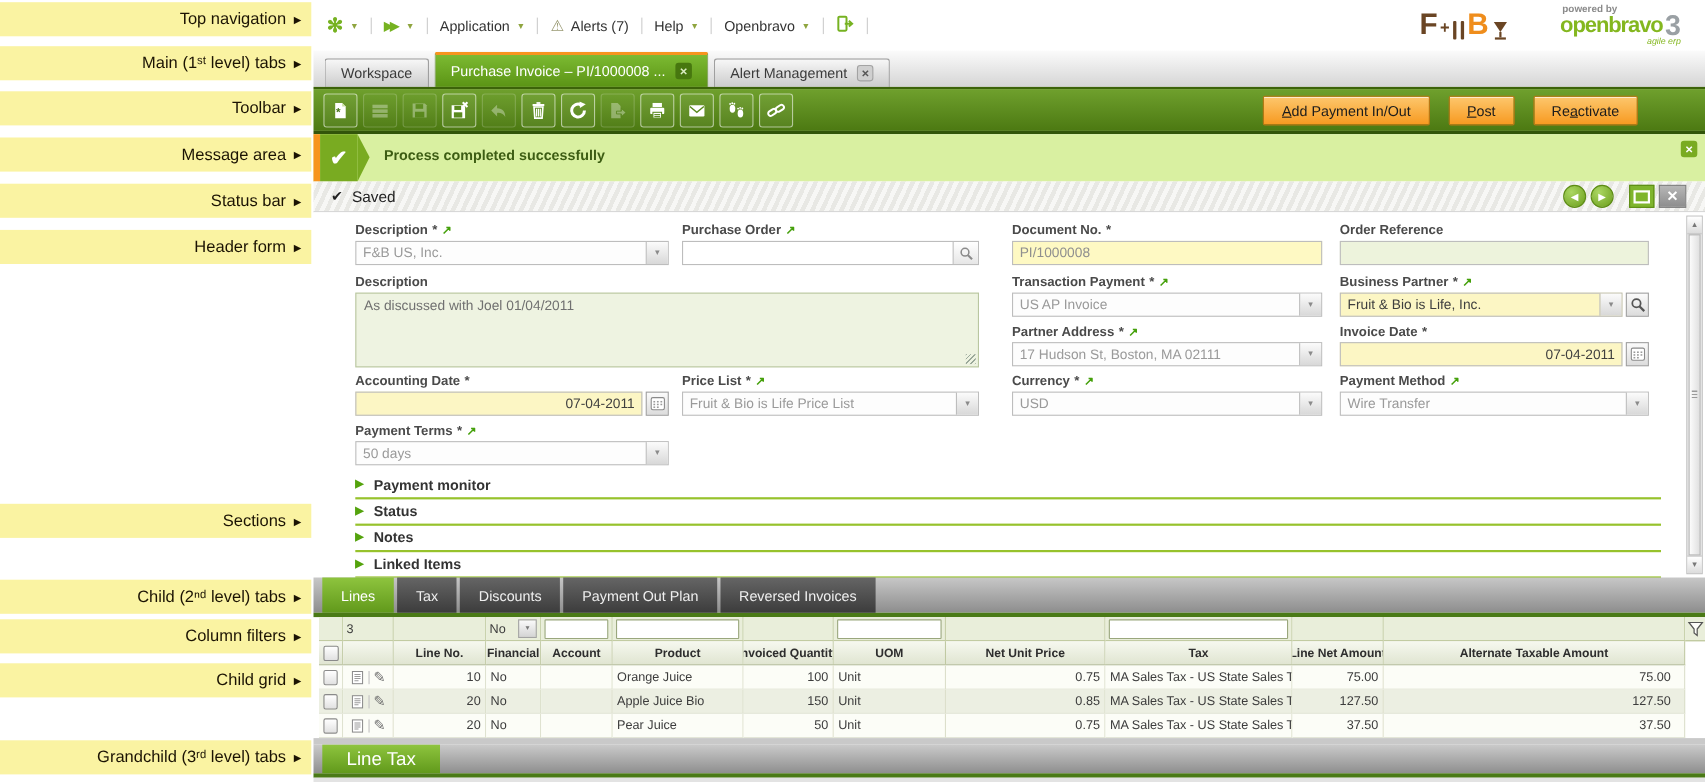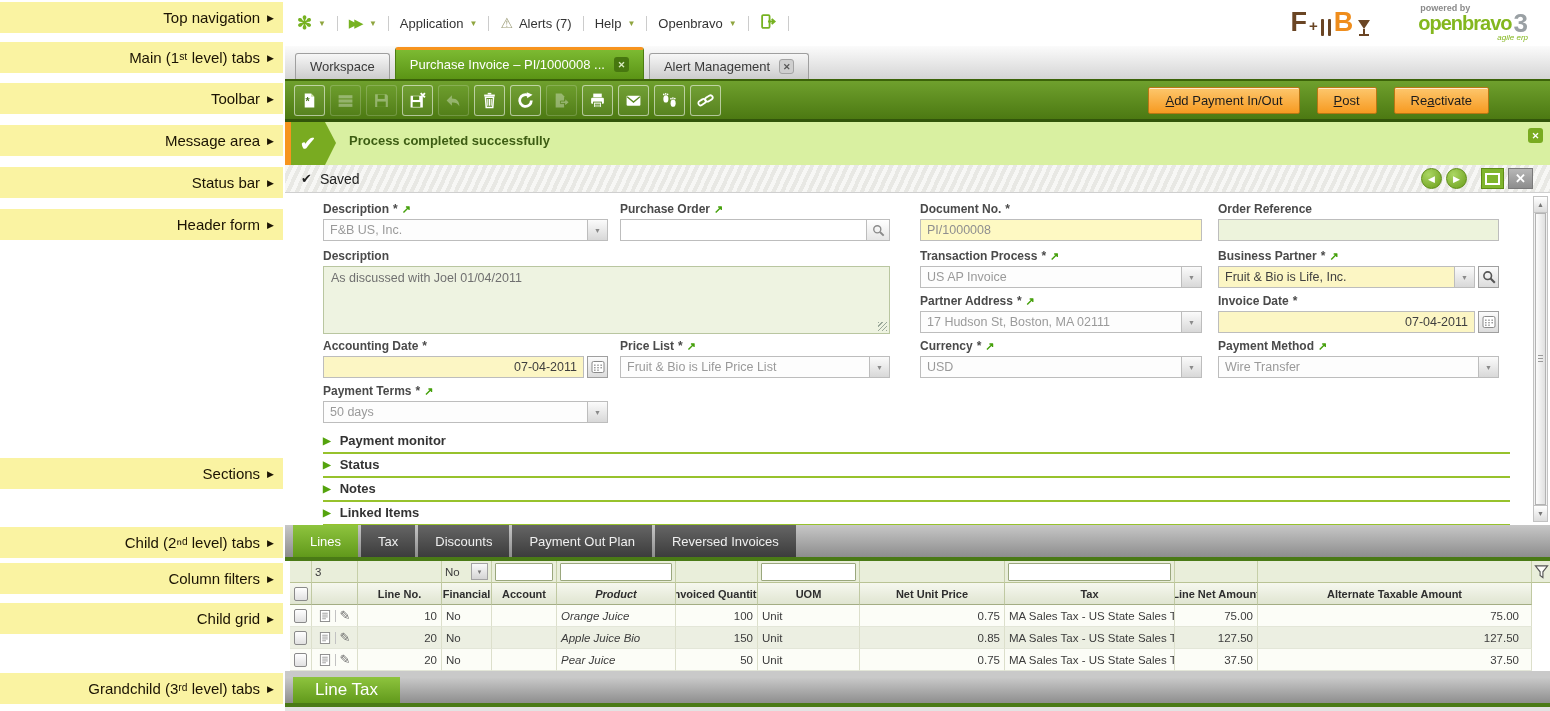--- a/index.html
+++ b/index.html
@@ -143,21 +143,21 @@
          border-right:1px solid #c0c9a2;border-bottom:1px solid #a3ad83;
          display:flex;align-items:center;justify-content:center;
          font-weight:bold;font-size:11px;color:#2e2e2e;white-space:nowrap;overflow:hidden;}
   .cell{height:22px;box-sizing:border-box;border-right:1px solid #dcdfcb;border-bottom:1px solid #e3e6d8;
          display:flex;align-items:center;padding:0 4px;font-size:11.5px;color:#3c3c3c;
          white-space:nowrap;overflow:hidden;}
   .drow.odd .cell{background:#fcfdf7;}
   .drow.even .cell{background:#ecefe2;}
   .num{justify-content:flex-end;}
   .w-cb{width:22px;}.w-ic{width:46px;}.w-line{width:84px;}.w-fin{width:50px;}.w-acct{width:65px;}
-  .w-prod{width:119px;font-style:italic;}.w-qty{width:82px;}.w-uom{width:102px;}.w-price{width:145px;}
+  .w-prod{width:119px;}.w-qty{width:82px;}.w-uom{width:102px;}.w-price{width:145px;}
   .w-tax{width:170px;}.w-net{width:83px;}.w-alt{width:274px;}.w-fun{width:18px;border-right:none;padding:0;}
   .cellpadR{padding-right:12px;}
   .cb{width:12px;height:12px;margin:auto;background:linear-gradient(#fff,#e1e1e1);
       border:1px solid #8a8a8a;border-radius:2px;}
   .iconpair{display:flex;align-items:center;gap:4px;margin:auto;}
   .icdiv{width:1px;height:12px;background:#c2c2c2;}
   .pencil{font-size:13px;color:#6e6e6e;line-height:1;}
   .gridgap{top:671px;height:6px;background:#c9c9c9;}
   
   .grandchild{top:677px;height:30px;background:linear-gradient(#cacaca,#8e8e8e);
@@ -477,21 +477,21 @@
 
       <div class="fld" style="left:38px;top:56px;width:567px">
         <div class="flabel">
             <span>Description</span>
           </div>
         <div class="ftext"><span>As discussed with Joel 01/04/2011</span></div>
       </div>
 
       <div class="fld" style="left:635px;top:56px;width:282px">
         <div class="flabel">
-            <span>Transaction Process</span>
+            <span>Transaction Payment</span>
             <span>*</span>
             <span class="golink">↗</span>
           </div>
         <div class="finput">
             <span class="fval">US AP Invoice</span>
             <span class="ddbtn">▼</span>
           </div>
       </div>
 
       <div class="fld" style="left:933px;top:56px;width:281px">

